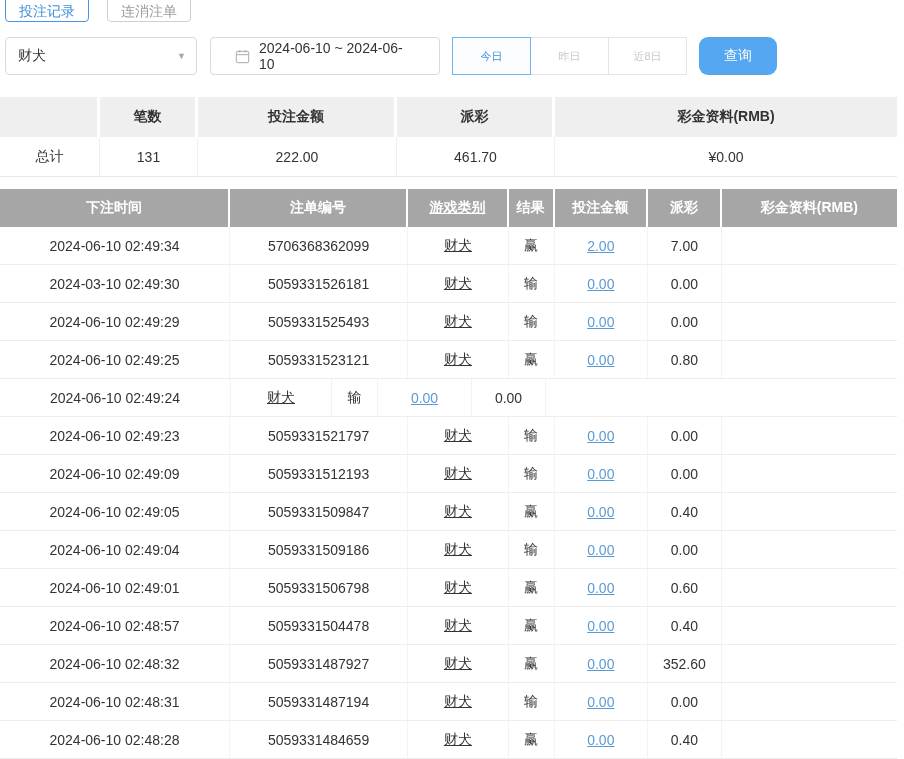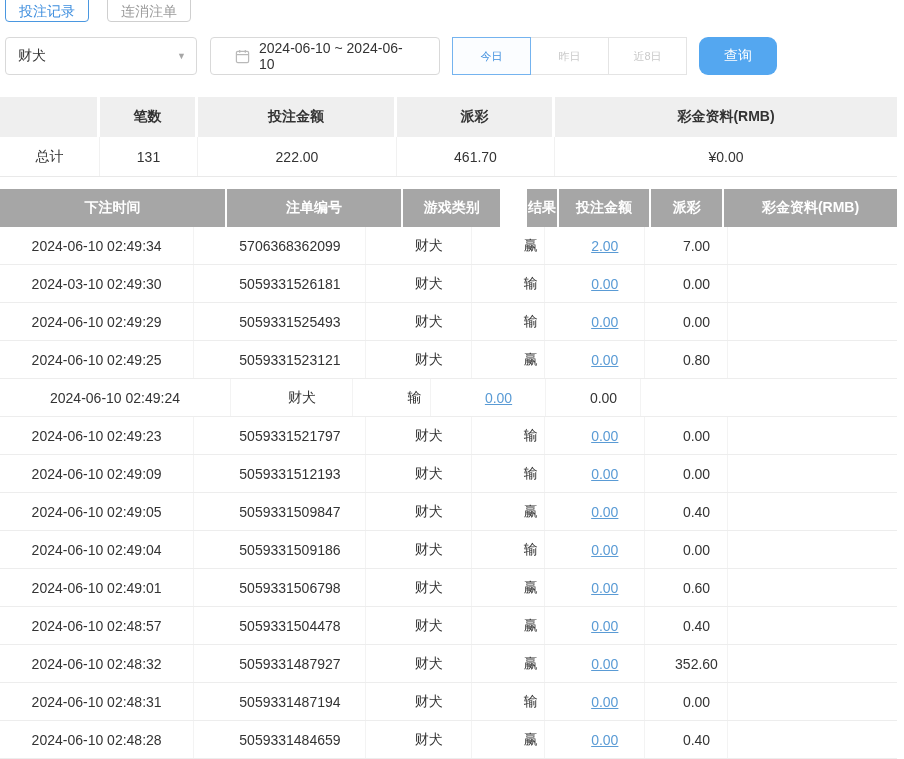--- a/index.html
+++ b/index.html
@@ -67,28 +67,28 @@
 
   
   .table { margin-top: 12px; width: 897px; }
   .thead { display: flex; height: 38px; }
   .th {
     background: #a6a6a6; color: #fff; font-weight: bold;
     display: flex; align-items: center; justify-content: center;
     border-right: 2px solid #fff;
   }
   .th:last-child { border-right: none; }
-  .trow { display: flex; height: 38px; border-bottom: 1px solid #ededed; gap: 21px; }
+  .trow { display: flex; height: 38px; border-bottom: 1px solid #ededed; }
   .c {
     display: flex; align-items: center; justify-content: center;
     border-right: 1px solid #f3f3f3; color: #333;
   }
   .c:last-child { border-right: none; }
-  .m1 { width: 231px; } .m2 { width: 179px; } .m3 { width: 101px; }
-  .m4 { width: 32px; margin-left: 25px; }  .m5 { width: 94px; }  .m6 { width: 74px; }
+  .m1 { width: 231px; } .m2 { width: 179px; } .m3 { width: 101px; text-decoration: underline; }
+  .m4 { width: 46px; }  .m5 { width: 94px; }  .m6 { width: 74px; }
   .m7 { width: 176px; }
   .bet-link { color: #5a9bd5; text-decoration: underline; cursor: pointer; }
 </style>
 </head>
 <body>
 
 <div class="page">
 
   <div class="tabs">
     <button class="tab active">投注记录</button>

